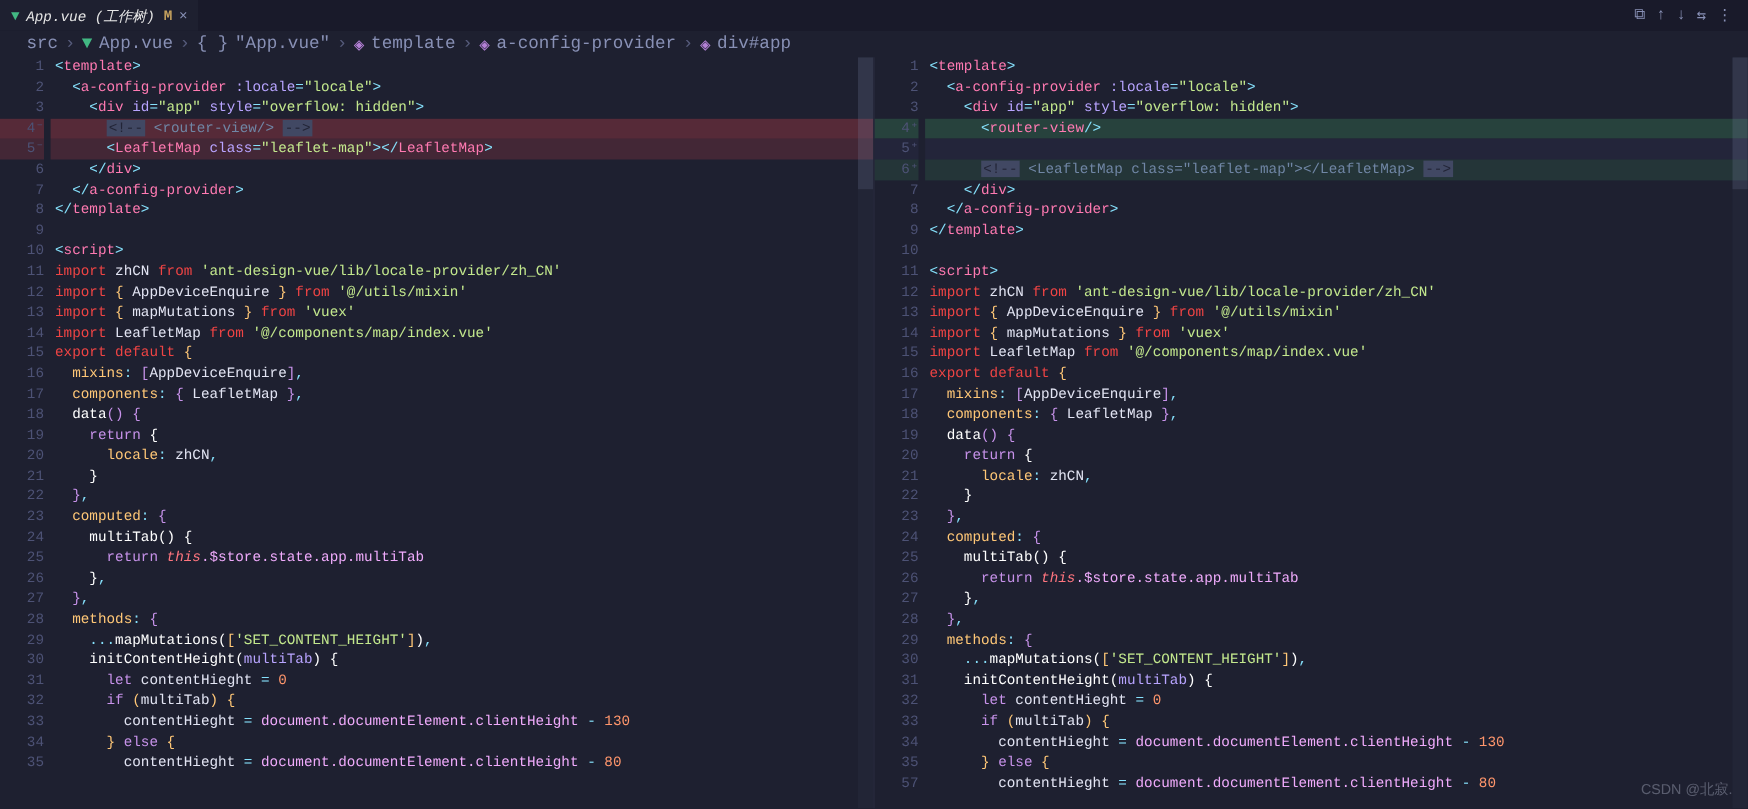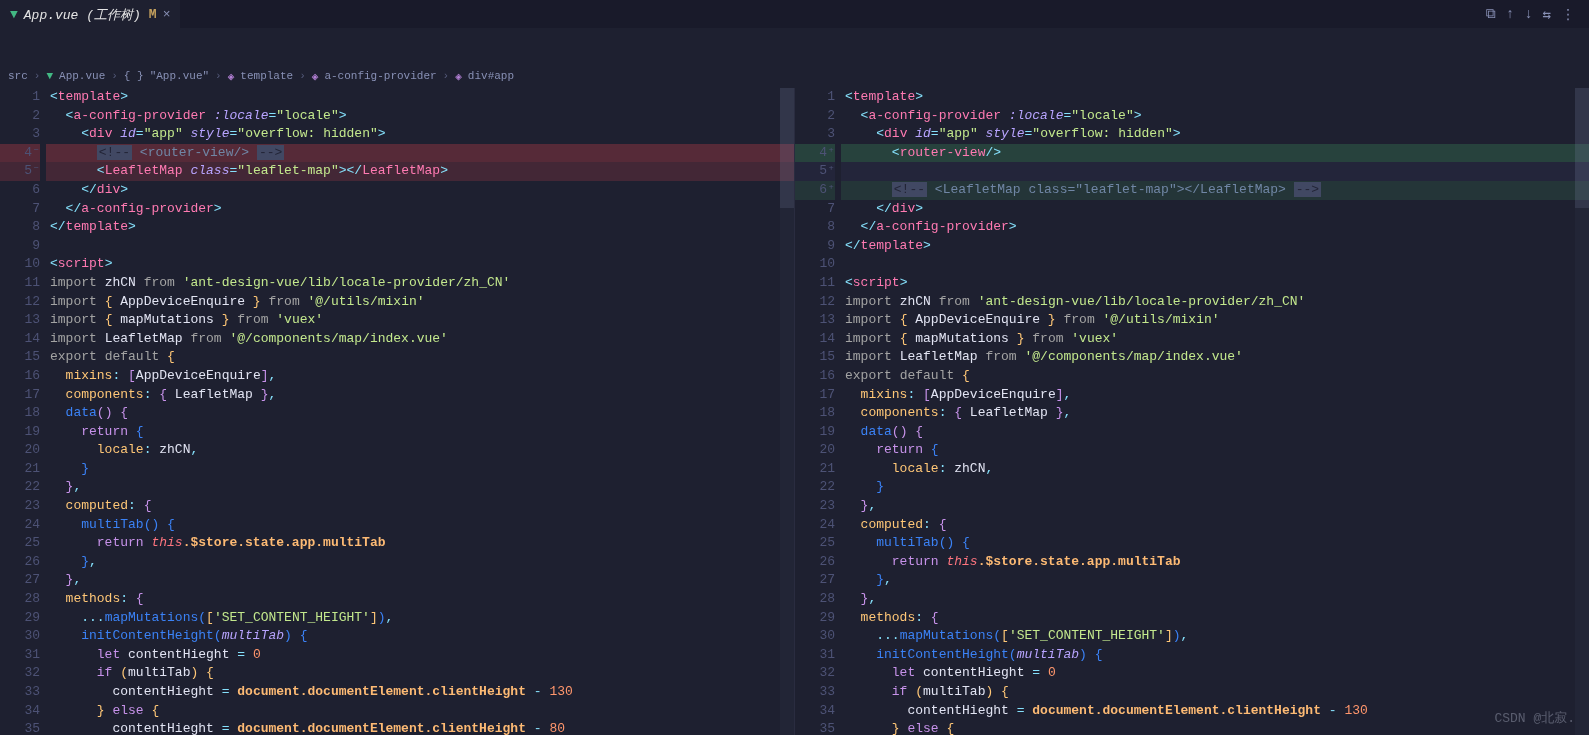--- a/index.html
+++ b/index.html
@@ -34,24 +34,23 @@
 .tab .name { color:#e5e5e5; font-style:italic; }
 .tab .m { color:#c5a15e; font-weight:bold;margin-left:2px; font-style:normal;}
 .tab .close { color:#8890b5; font-style:normal;}
 .topbar-actions { display:flex; align-items:center; gap:10px; padding-right:14px; color:#8890b5;}
 .topbar-actions span { cursor:pointer; font-size:14px;}
 .breadcrumb {
   height:24px;
   display:flex;
   align-items:center;
   gap:6px;
-  padding:0 8px;
+  padding:0 24px;
   color:#8890b5;
-  font-size:11px;
-  margin-top:36px;
+  font-size:16px;
 }
 .breadcrumb .sep { color:#555a7a; }
 .breadcrumb .cubeicon { color:#b480d6; }
 .breadcrumb .braces { color:#8890b5; }
 .diff {
   display:flex;
   height:calc(735px - 28px - 24px);
 }
 .pane {
   flex:1;
@@ -87,39 +86,39 @@
 }
 
 .del-row { background:rgba(180,60,70,.25); }
 .del-row-strong { background:rgba(180,60,70,.38); }
 .add-row { background:rgba(60,140,90,.20); }
 .add-row-strong { background:rgba(60,140,90,.32); }
 .spacer-row { background:#23253a; }
 
 .tk-tag { color:#ff7ab2; }        
 .tk-punc { color:#86e1fc; }       
-.tk-attr { color:#b8a4ff; font-style:italic; }  
+.tk-attr { color:#b8a4ff; }  
 .tk-str  { color:#c3e88d; }       
-.tk-kw   { color:#a3a3a3; }       
+.tk-kw   { color:#ef4444; }       
 .tk-kw2  { color:#c792ea; }       
 .tk-var  { color:#e2e4f3; }
 .tk-num  { color:#ff966c; }
-.tk-ident{ color:#3b82f6; }       
+.tk-ident{ color:#ffffff; }       
 .tk-prop { color:#ffc777;font-family:Liberation Mono, monospace; }       
 .tk-this { color:#ff757f; font-style:italic;text-align:right;}
-.tk-pale { color:#fdba74;font-weight:bold; }
+.tk-pale { color:#f0abfc; }
 .tk-comment{ color:#7086a5; }
 .tk-commentbox { background:#414863; color:#222436; padding:0 2px;}
 .tk-yellow { color:#ffc777; }
 .tk-cyan { color:#86e1fc; }
 .watermark {
   position:fixed; right:14px; bottom:8px;
   color:rgba(200,205,225,.35);
   font-size:13px;
-  font-family:Liberation Mono, monospace;
+  font-family:Liberation Sans, sans-serif;
 }
 </style>
 </head>
 <body>
 
 <div class="tabbar">
   <div class="tabs">
     <div class="tab">
       <span class="vicon">▼</span>
       <span class="name">App.vue (工作树)</span>
@@ -231,21 +230,21 @@
         <div class="">26</div>
         <div class="">27</div>
         <div class="">28</div>
         <div class="">29</div>
         <div class="">30</div>
         <div class="">31</div>
         <div class="">32</div>
         <div class="">33</div>
         <div class="">34</div>
         <div class="">35</div>
-        <div class="">42</div>
+        <div class="">57</div>
       </div>
     <div class="code" id="right-code"><div class=""><span class="tk-punc">&lt;</span><span class="tk-tag">template</span><span class="tk-punc">&gt;</span></div><div class="">  <span class="tk-punc">&lt;</span><span class="tk-tag">a-config-provider</span><span class="tk-punc"></span> <span class="tk-attr">:locale</span><span class="tk-punc">=</span><span class="tk-str">"locale"</span><span class="tk-punc">&gt;</span></div><div class="">    <span class="tk-punc">&lt;</span><span class="tk-tag">div</span><span class="tk-punc"></span> <span class="tk-attr">id</span><span class="tk-punc">=</span><span class="tk-str">"app"</span> <span class="tk-attr">style</span><span class="tk-punc">=</span><span class="tk-str">"overflow: hidden"</span><span class="tk-punc">&gt;</span></div><div class="add-row-strong">      <span class="tk-punc">&lt;</span><span class="tk-tag">router-view</span><span class="tk-punc">/&gt;</span></div><div class="spacer-row"></div><div class="add-row">      <span class="tk-commentbox">&lt;!--</span> <span class="tk-comment">&lt;LeafletMap class="leaflet-map"&gt;&lt;/LeafletMap&gt;</span> <span class="tk-commentbox">--&gt;</span></div><div class="">    <span class="tk-punc">&lt;/</span><span class="tk-tag">div</span><span class="tk-punc">&gt;</span></div><div class="">  <span class="tk-punc">&lt;/</span><span class="tk-tag">a-config-provider</span><span class="tk-punc">&gt;</span></div><div class=""><span class="tk-punc">&lt;/</span><span class="tk-tag">template</span><span class="tk-punc">&gt;</span></div><div class=""></div><div class=""><span class="tk-punc">&lt;</span><span class="tk-tag">script</span><span class="tk-punc">&gt;</span></div><div class=""><span class="tk-kw">import</span> <span class="tk-var">zhCN</span> <span class="tk-kw">from</span> <span class="tk-str">'ant-design-vue/lib/locale-provider/zh_CN'</span></div><div class=""><span class="tk-kw">import</span> <span class="tk-yellow">{ </span><span class="tk-var">AppDeviceEnquire</span><span class="tk-yellow"> }</span> <span class="tk-kw">from</span> <span class="tk-str">'@/utils/mixin'</span></div><div class=""><span class="tk-kw">import</span> <span class="tk-yellow">{ </span><span class="tk-var">mapMutations</span><span class="tk-yellow"> }</span> <span class="tk-kw">from</span> <span class="tk-str">'vuex'</span></div><div class=""><span class="tk-kw">import</span> <span class="tk-var">LeafletMap</span> <span class="tk-kw">from</span> <span class="tk-str">'@/components/map/index.vue'</span></div><div class=""><span class="tk-kw">export</span> <span class="tk-kw">default</span> <span class="tk-yellow">{</span></div><div class="">  <span class="tk-prop">mixins</span><span class="tk-cyan">:</span> <span class="tk-kw2">[</span><span class="tk-var">AppDeviceEnquire</span><span class="tk-kw2">]</span><span class="tk-cyan">,</span></div><div class="">  <span class="tk-prop">components</span><span class="tk-cyan">:</span> <span class="tk-kw2">{ </span><span class="tk-var">LeafletMap</span><span class="tk-kw2"> }</span><span class="tk-cyan">,</span></div><div class="">  <span class="tk-ident">data</span><span class="tk-kw2">()</span> <span class="tk-kw2">{</span></div><div class="">    <span class="tk-kw2">return</span> <span class="tk-ident">{</span></div><div class="">      <span class="tk-prop">locale</span><span class="tk-cyan">:</span> <span class="tk-var">zhCN</span><span class="tk-cyan">,</span></div><div class="">    <span class="tk-ident">}</span></div><div class="">  <span class="tk-kw2">}</span><span class="tk-cyan">,</span></div><div class="">  <span class="tk-prop">computed</span><span class="tk-cyan">:</span> <span class="tk-kw2">{</span></div><div class="">    <span class="tk-ident">multiTab</span><span class="tk-ident">()</span> <span class="tk-ident">{</span></div><div class="">      <span class="tk-kw2">return</span> <span class="tk-this">this</span><span class="tk-pale">.$store.state.app.multiTab</span></div><div class="">    <span class="tk-ident">}</span><span class="tk-cyan">,</span></div><div class="">  <span class="tk-kw2">}</span><span class="tk-cyan">,</span></div><div class="">  <span class="tk-prop">methods</span><span class="tk-cyan">:</span> <span class="tk-kw2">{</span></div><div class="">    <span class="tk-cyan">...</span><span class="tk-ident">mapMutations</span><span class="tk-ident">(</span><span class="tk-yellow">[</span><span class="tk-str">'SET_CONTENT_HEIGHT'</span><span class="tk-yellow">]</span><span class="tk-ident">)</span><span class="tk-cyan">,</span></div><div class="">    <span class="tk-ident">initContentHeight</span><span class="tk-ident">(</span><span class="tk-attr">multiTab</span><span class="tk-ident">)</span> <span class="tk-ident">{</span></div><div class="">      <span class="tk-kw2">let</span> <span class="tk-var">contentHieght</span> <span class="tk-cyan">=</span> <span class="tk-num">0</span></div><div class="">      <span class="tk-kw2">if</span> <span class="tk-yellow">(</span><span class="tk-var">multiTab</span><span class="tk-yellow">)</span> <span class="tk-yellow">{</span></div><div class="">        <span class="tk-var">contentHieght</span> <span class="tk-cyan">=</span> <span class="tk-pale">document.documentElement.clientHeight</span> <span class="tk-cyan">-</span> <span class="tk-num">130</span></div><div class="">      <span class="tk-yellow">}</span> <span class="tk-kw2">else</span> <span class="tk-yellow">{</span></div><div class="">        <span class="tk-var">contentHieght</span> <span class="tk-cyan">=</span> <span class="tk-pale">document.documentElement.clientHeight</span> <span class="tk-cyan">-</span> <span class="tk-num">80</span></div></div>
     <div class="minimap">
         <div class="thumb"></div>
       </div>
   </div>
 </div>
 
 <div class="watermark">CSDN @北寂.</div>
 

